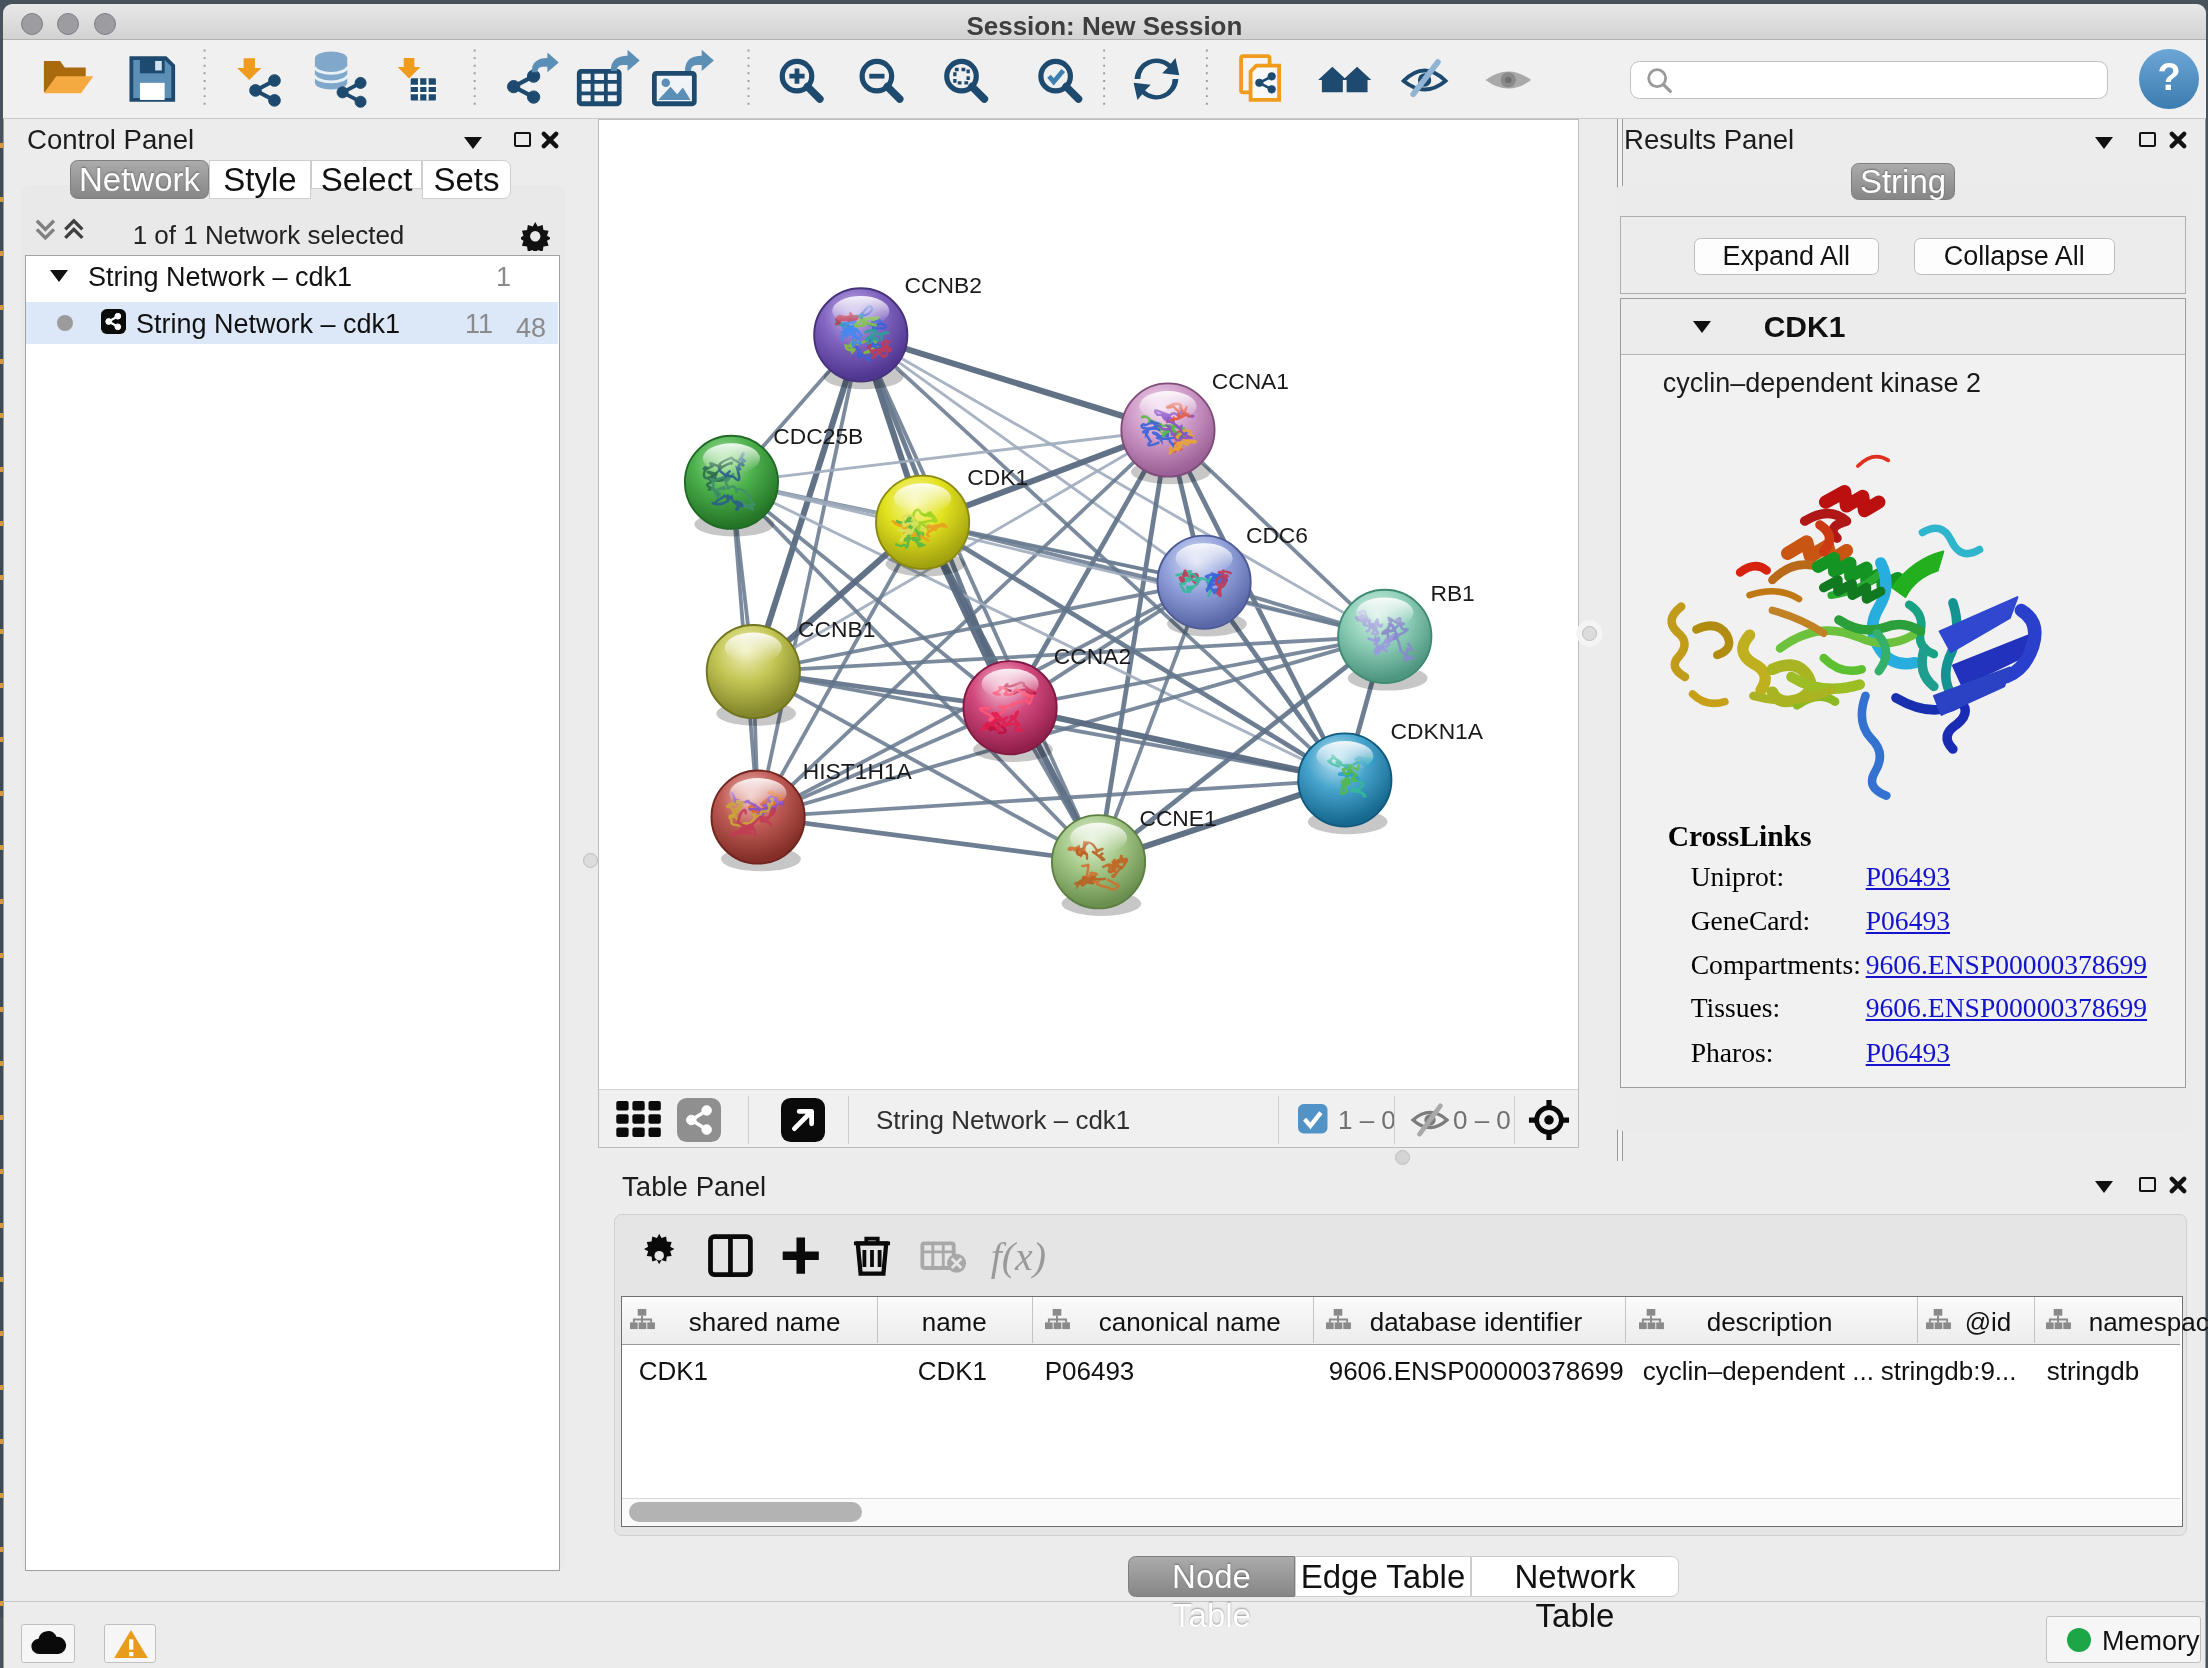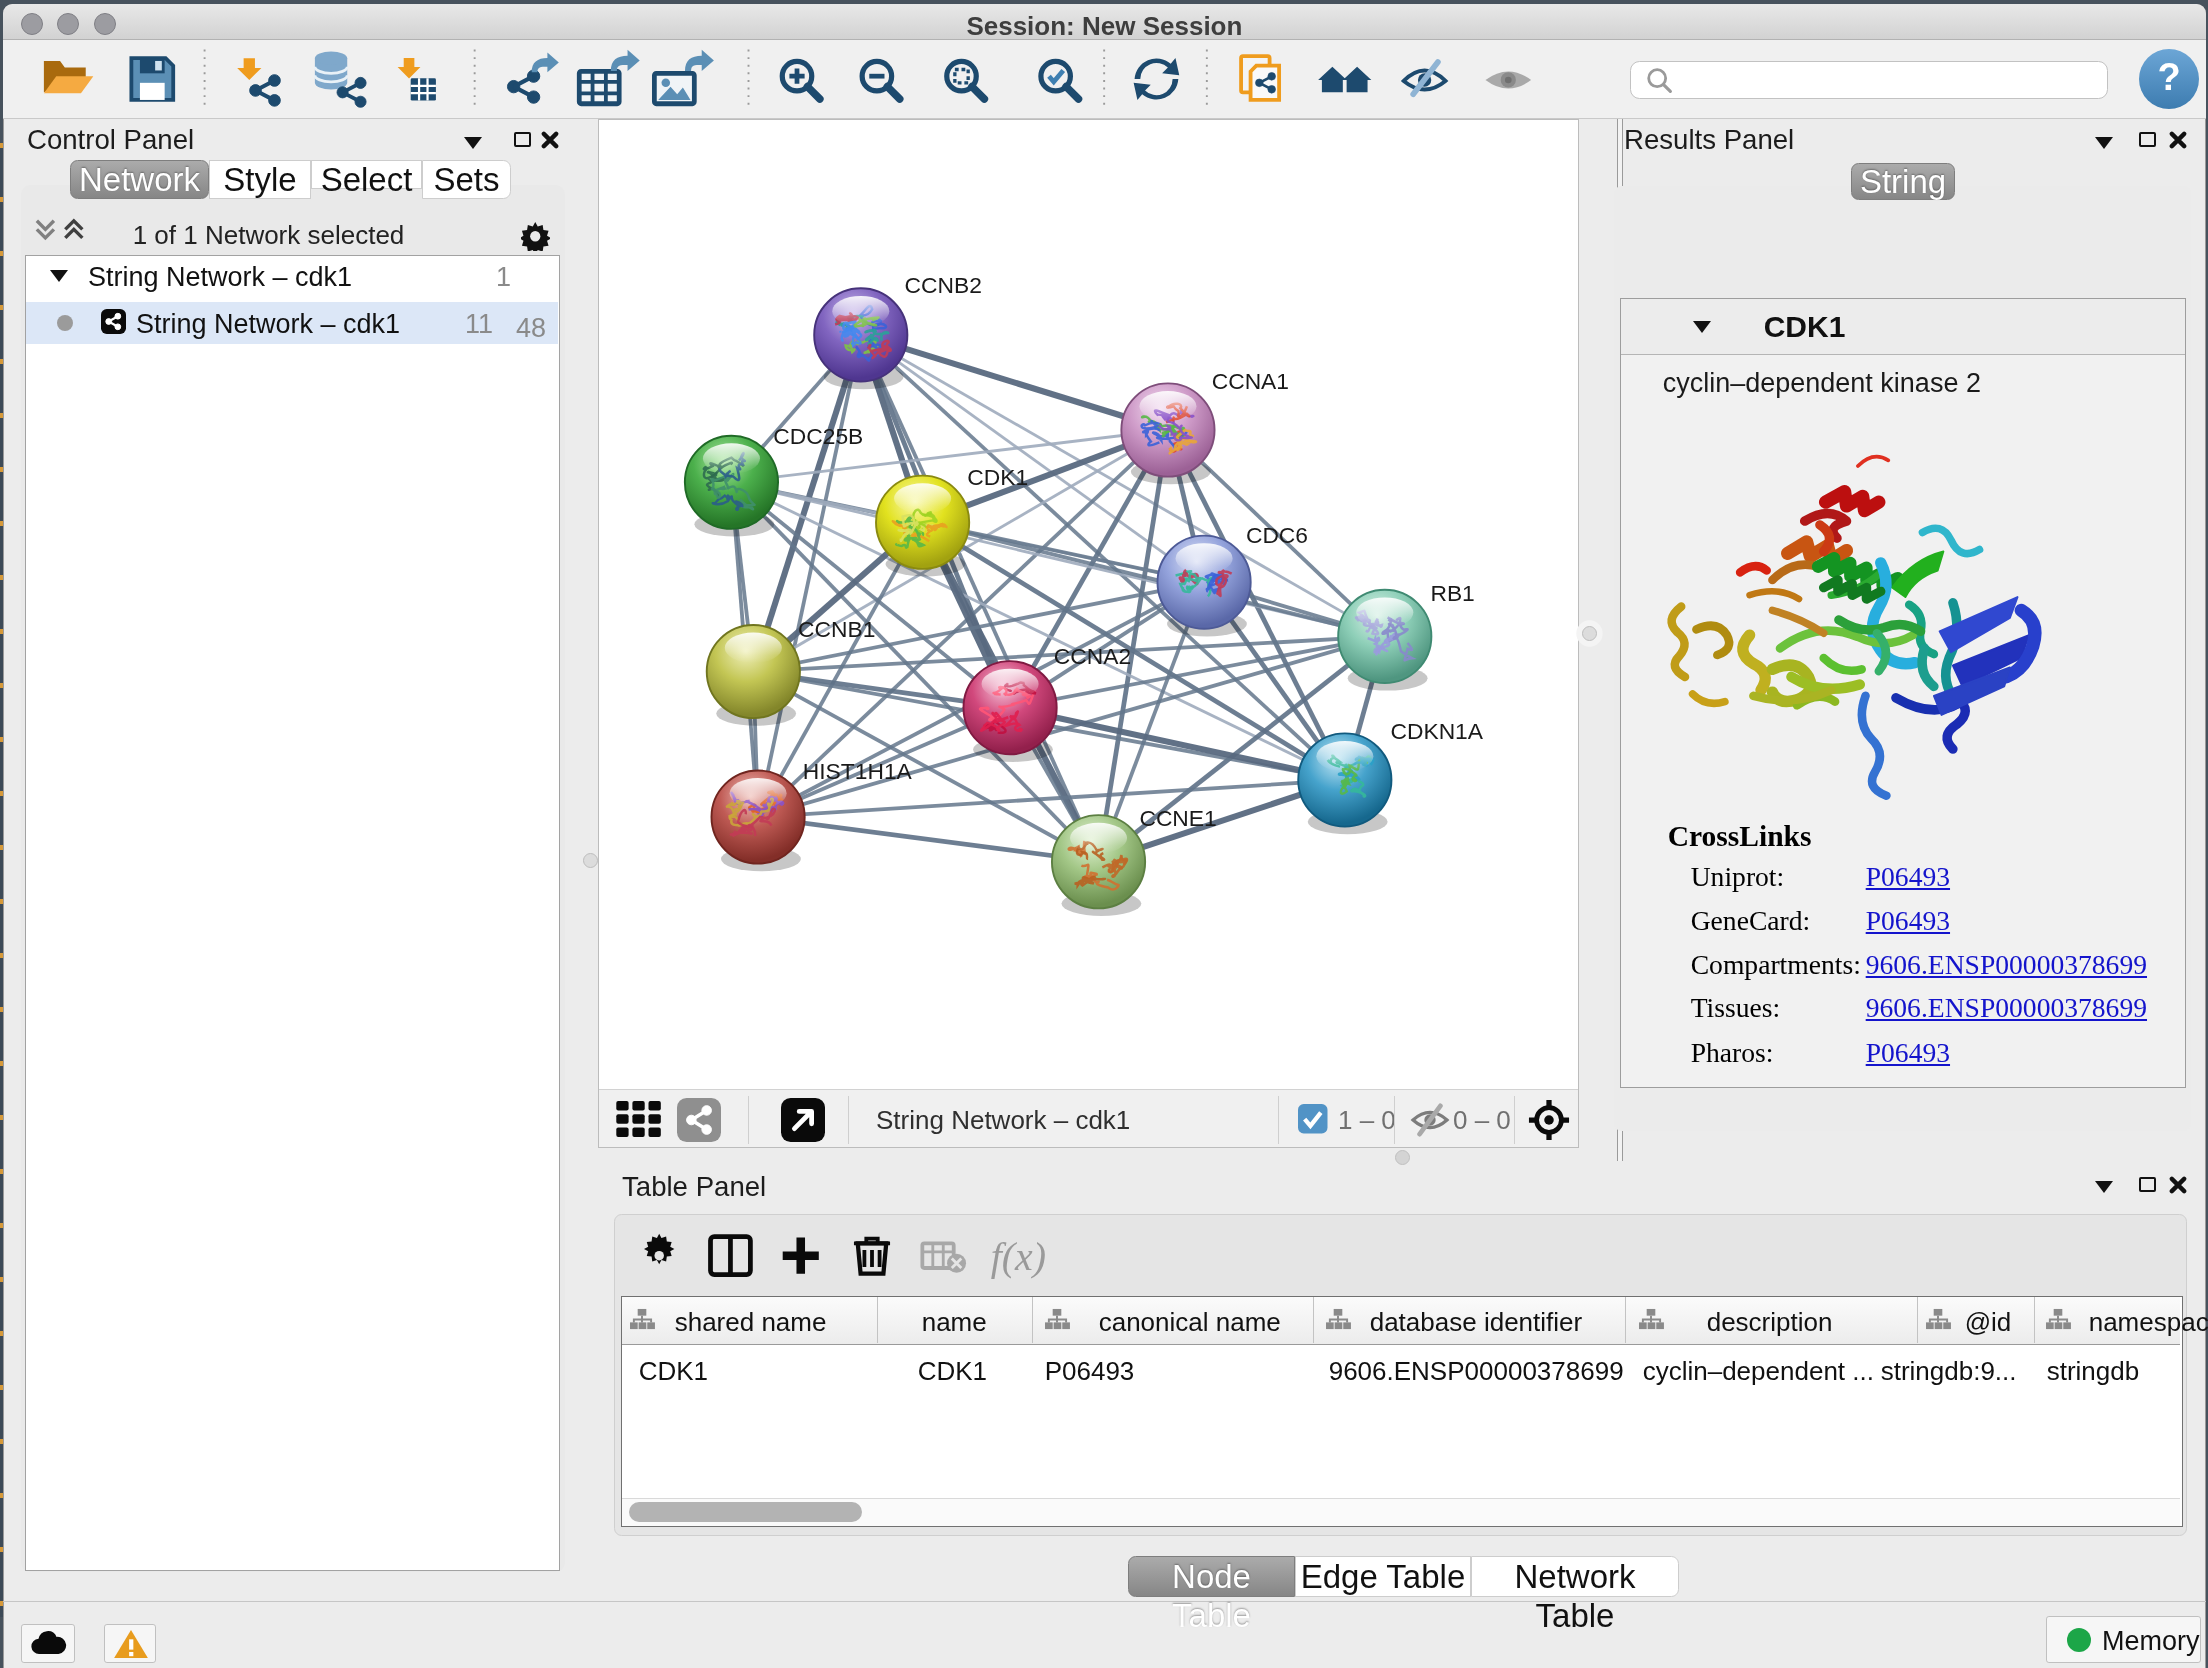--- a/index.html
+++ b/index.html
@@ -525,20 +525,24 @@
 <div class="abs" style="left:1395px;top:1150px;width:15px;height:15px;border-radius:50%;background:#d4d4d4;border:1px solid #c0c0c0"></div>
 <div class="abs" style="left:1617px;top:119px;width:5.7px;height:1042px;border-left:1.9px solid #9a9a9a;border-right:1.9px solid #9a9a9a;background:#f2f2f2"></div>
 <div class="ptitle" style="left:1624px;top:124px">Results Panel</div>
 <div class="pc-arrow" style="left:2095px;top:137px"></div>
 <div class="pc-sq" style="left:2139px;top:132px"></div>
 <svg class="pc-x" style="left:2169px;top:131px" width="18" height="18" viewBox="0 0 19 19">
     <path d="M3,3 L16,16 M16,3 L3,16" stroke="#111" stroke-width="4.6" stroke-linecap="round"></path>
   </svg>
 <div class="tab tabsel" style="left:1851px;top:163px;width:104px;height:37px;line-height:35px;border-radius:7.6px">String</div>
 <div id="rp-outer">
+ <div id="rp-box1">
+  <div class="btn" style="left:73px;top:21px;width:185px;height:37px;line-height:35px">Expand All</div>
+  <div class="btn" style="left:293px;top:21px;width:201px;height:37px;line-height:35px">Collapse All</div>
+ </div>
  <div id="rp-box2">
   <div class="abs" style="left:0;top:0;width:564px;height:56px;background:#ececec;border-bottom:1px solid #b5b5b5"></div>
   <div class="pc-arrow" style="left:72px;top:22px"></div>
   <div class="abs" style="left:143px;top:11.4px;font-size:30px;font-weight:bold;color:#111">CDK1</div>
   <div class="abs" style="left:42px;top:69px;font-size:27px;color:#1a1a1a">cyclin–dependent kinase 2</div>
   <div class="abs" style="left:16px;top:110px"><svg width="533" height="418" viewBox="0 0 560 440" fill="none" stroke-linecap="round" stroke-linejoin="round">
 <path d="M232,60 q16,-16 32,-6" stroke="#e03020" stroke-width="4"></path>
 <path d="M198,98 l20,-11 l2,15 l17,-10 l2,15 l15,-9" stroke="#bc0f0f" stroke-width="14"></path>
 <path d="M176,118 q26,-16 44,0 q-22,6 -10,18" stroke="#b01818" stroke-width="10"></path>
 <path d="M158,152 l20,-12 l4,15 l18,-11 l4,15 l16,-10" stroke="#c85512" stroke-width="14"></path>
@@ -621,21 +625,21 @@
 <text x="375" y="42" font-family="Liberation Serif,serif" font-style="italic" font-size="42" fill="#9a9a9a">f(x)</text>
 </svg>
     <div id="tbox">
       <div id="thead">
         <div class="hsep" style="left:255px"></div>
         <div class="hsep" style="left:410px"></div>
         <div class="hsep" style="left:691px"></div>
         <div class="hsep" style="left:1003px"></div>
         <div class="hsep" style="left:1295px"></div>
         <div class="hsep" style="left:1412px"></div>
-        <div class="hcell" style="left:53px">shared name</div>
+        <div class="hcell" style="left:67px">shared name</div>
         <svg style="position:absolute;left:7.6px;top:11.4px" width="26" height="23" viewBox="0 0 27 24">
           <rect x="9" y="1" width="9" height="7" fill="#8a8a8a"></rect>
           <rect x="1" y="15" width="8" height="7" fill="#8a8a8a"></rect>
           <rect x="10" y="15" width="8" height="7" fill="#8a8a8a"></rect>
           <rect x="19" y="15" width="8" height="7" fill="#8a8a8a"></rect>
           <path d="M13.5,8 V12 M5,15 V12 H23 V15 M13.5,12 V15" stroke="#8a8a8a" stroke-width="2" fill="none"></path>
         </svg>
         <div class="hcell" style="left:300px">name</div>
         <div class="hcell" style="left:477px">canonical name</div>
         <svg style="position:absolute;left:422px;top:11.4px" width="26" height="23" viewBox="0 0 27 24">

